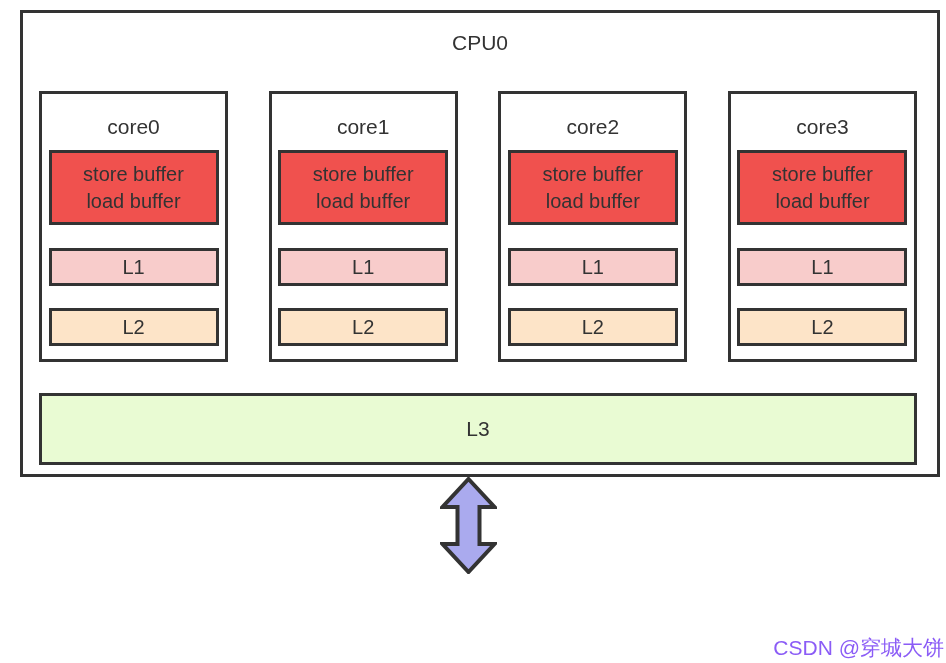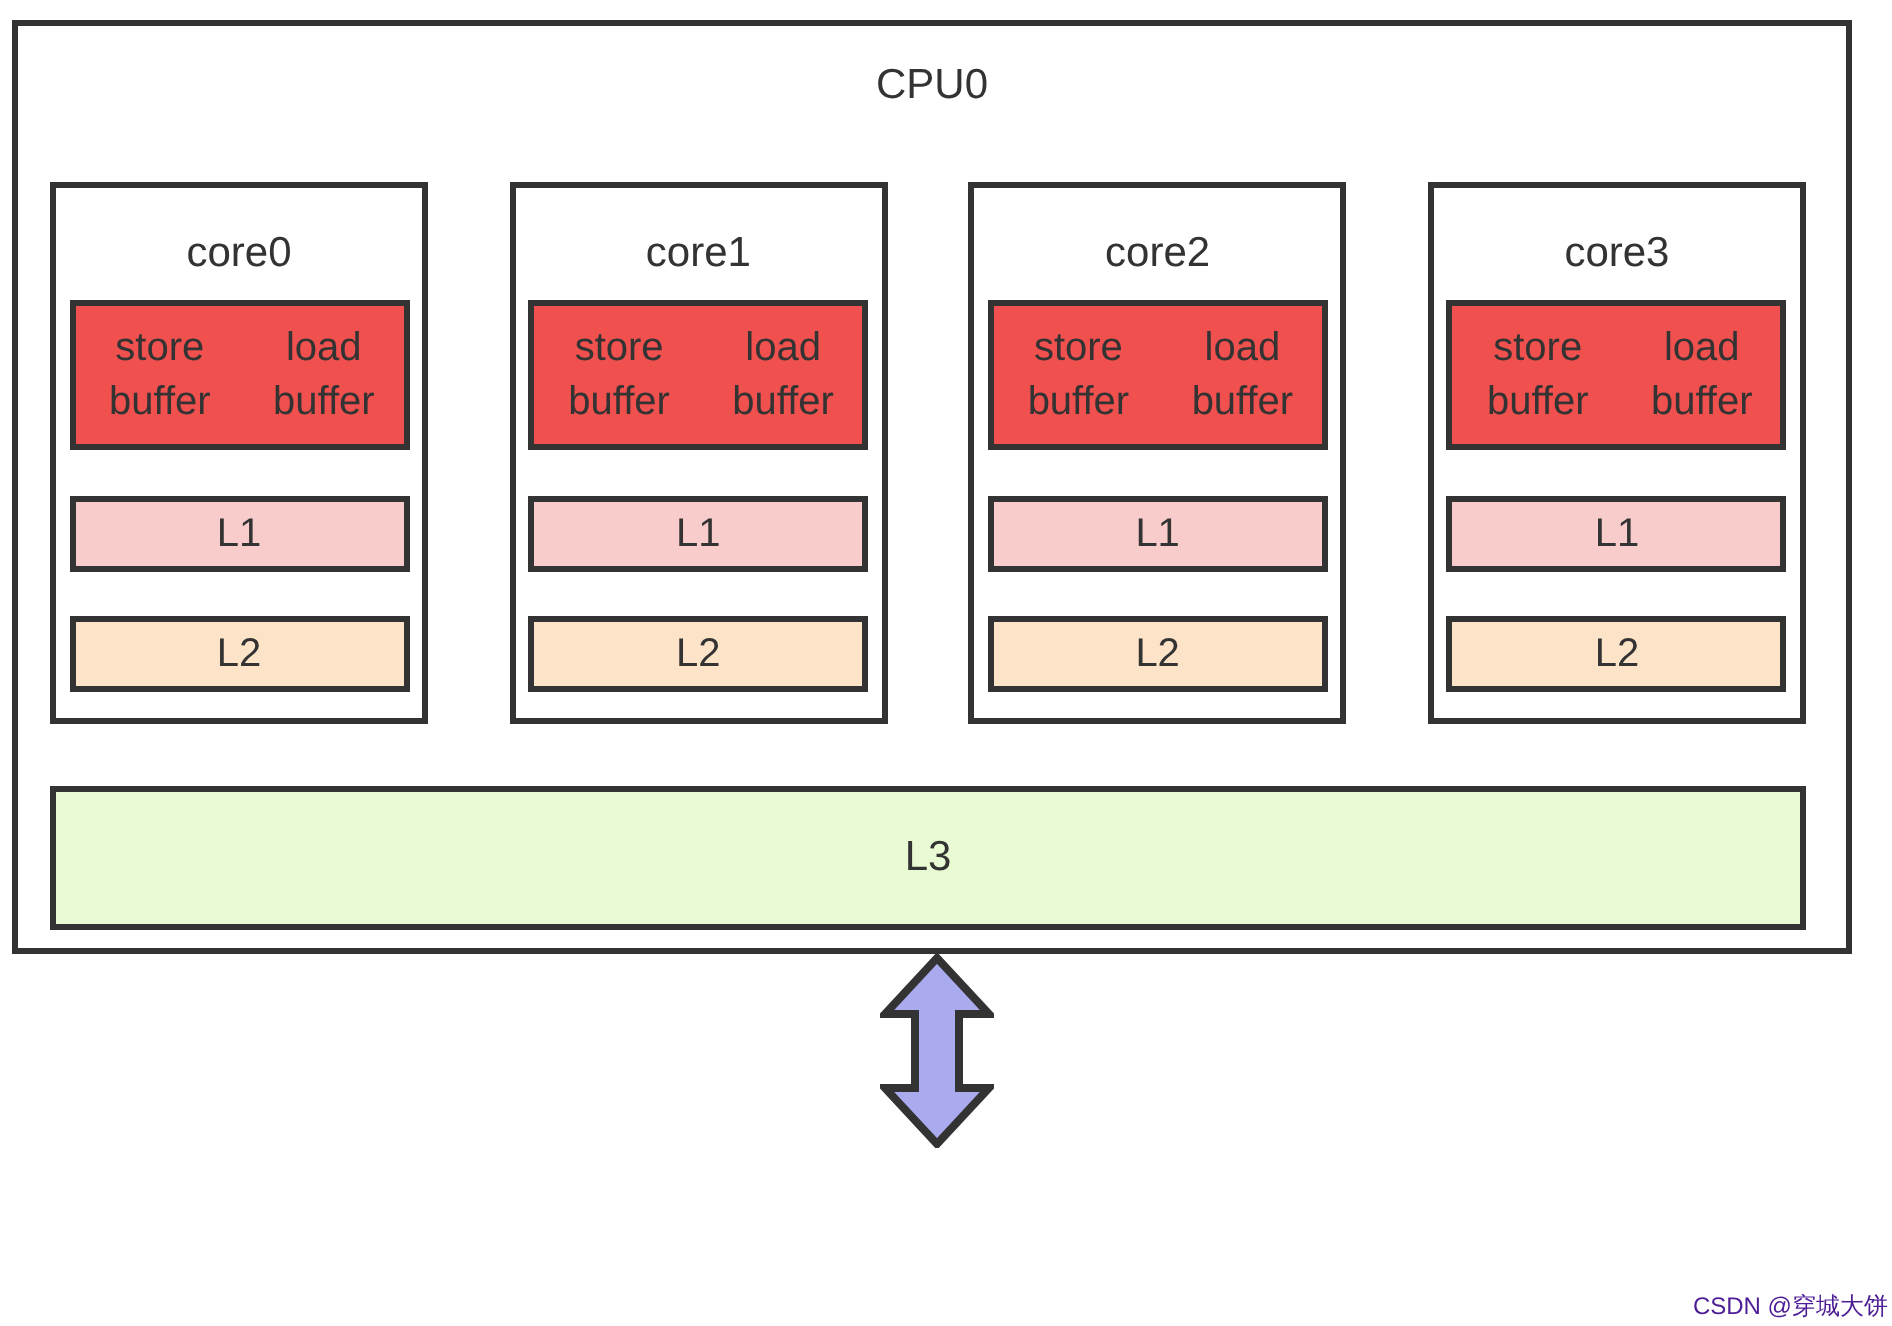--- a/index.html
+++ b/index.html
@@ -7,21 +7,21 @@
     position: relative;
     width: 946px;
     height: 663px;
     background: #ffffff;
     font-family: "Liberation Sans", "DejaVu Sans", sans-serif;
     color: #333333;
     overflow: hidden;
   }
   .cpu-box {
     position: absolute;
-    left: 6px; top: 10px;
+    left: 20px; top: 10px;
     width: 920px; height: 467px;
     border: 3px solid #333333;
     background: #ffffff;
     box-sizing: border-box;
   }
   .cpu-label {
     position: absolute;
     top: 18px; left: 0;
     width: 100%;
     text-align: center;
@@ -48,21 +48,21 @@
     font-size: 21px;
     line-height: 1.2;
   }
   .buffer-box {
     margin-top: 11px;
     width: 170px; height: 75px;
     border: 3px solid #333333;
     box-sizing: border-box;
     background: #f0514e;
     display: flex;
-    flex-direction: row;
+    flex-direction: column;
     align-items: center;
     justify-content: center;
     font-size: 20px;
     line-height: 1.35;
     text-align: center;
   }
   .cache-box {
     width: 170px; height: 38px;
     border: 3px solid #333333;
     box-sizing: border-box;
@@ -98,22 +98,22 @@
     box-sizing: border-box;
     background: #ccf5cc;
     display: flex;
     align-items: center;
     justify-content: center;
     font-size: 21px;
   }
   .watermark {
     position: absolute;
     right: 2px; bottom: 1px;
-    font-size: 12px;
-    color: #4c1d95;
+    font-size: 21px;
+    color: #8b5cf6;
     text-shadow: 0 0 3px #ffffff, 0 0 3px #ffffff;
     white-space: nowrap;
     margin-left: 46px;
   }
 </style>
 </head>
 <body>
 
 <div class="canvas">
 

